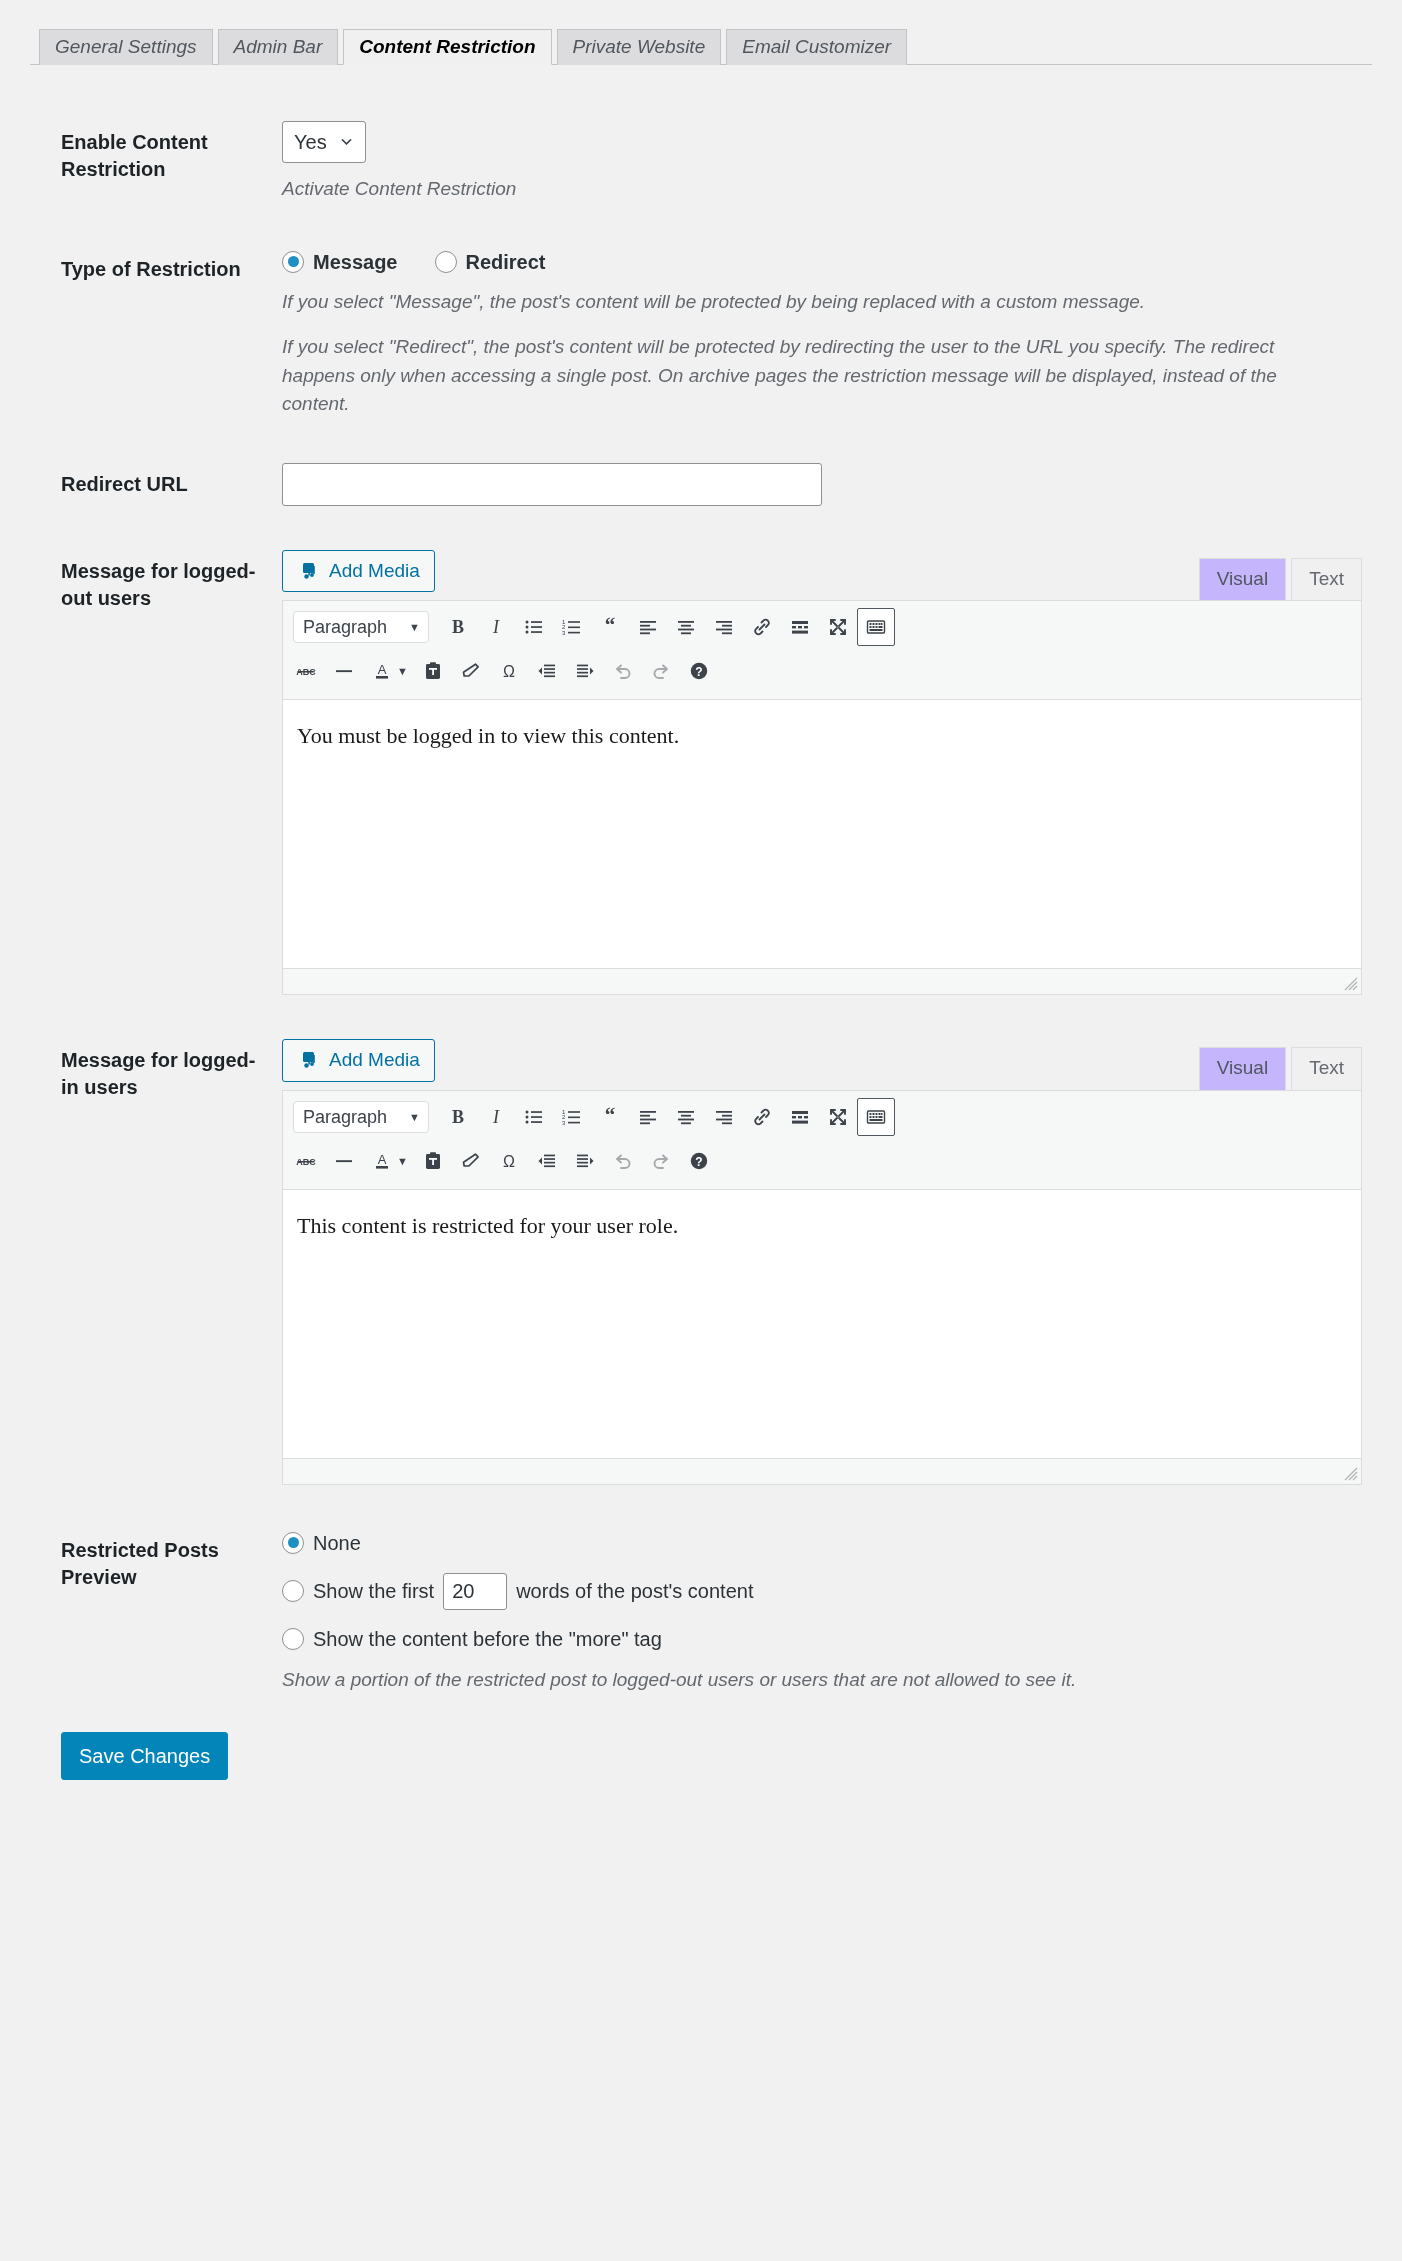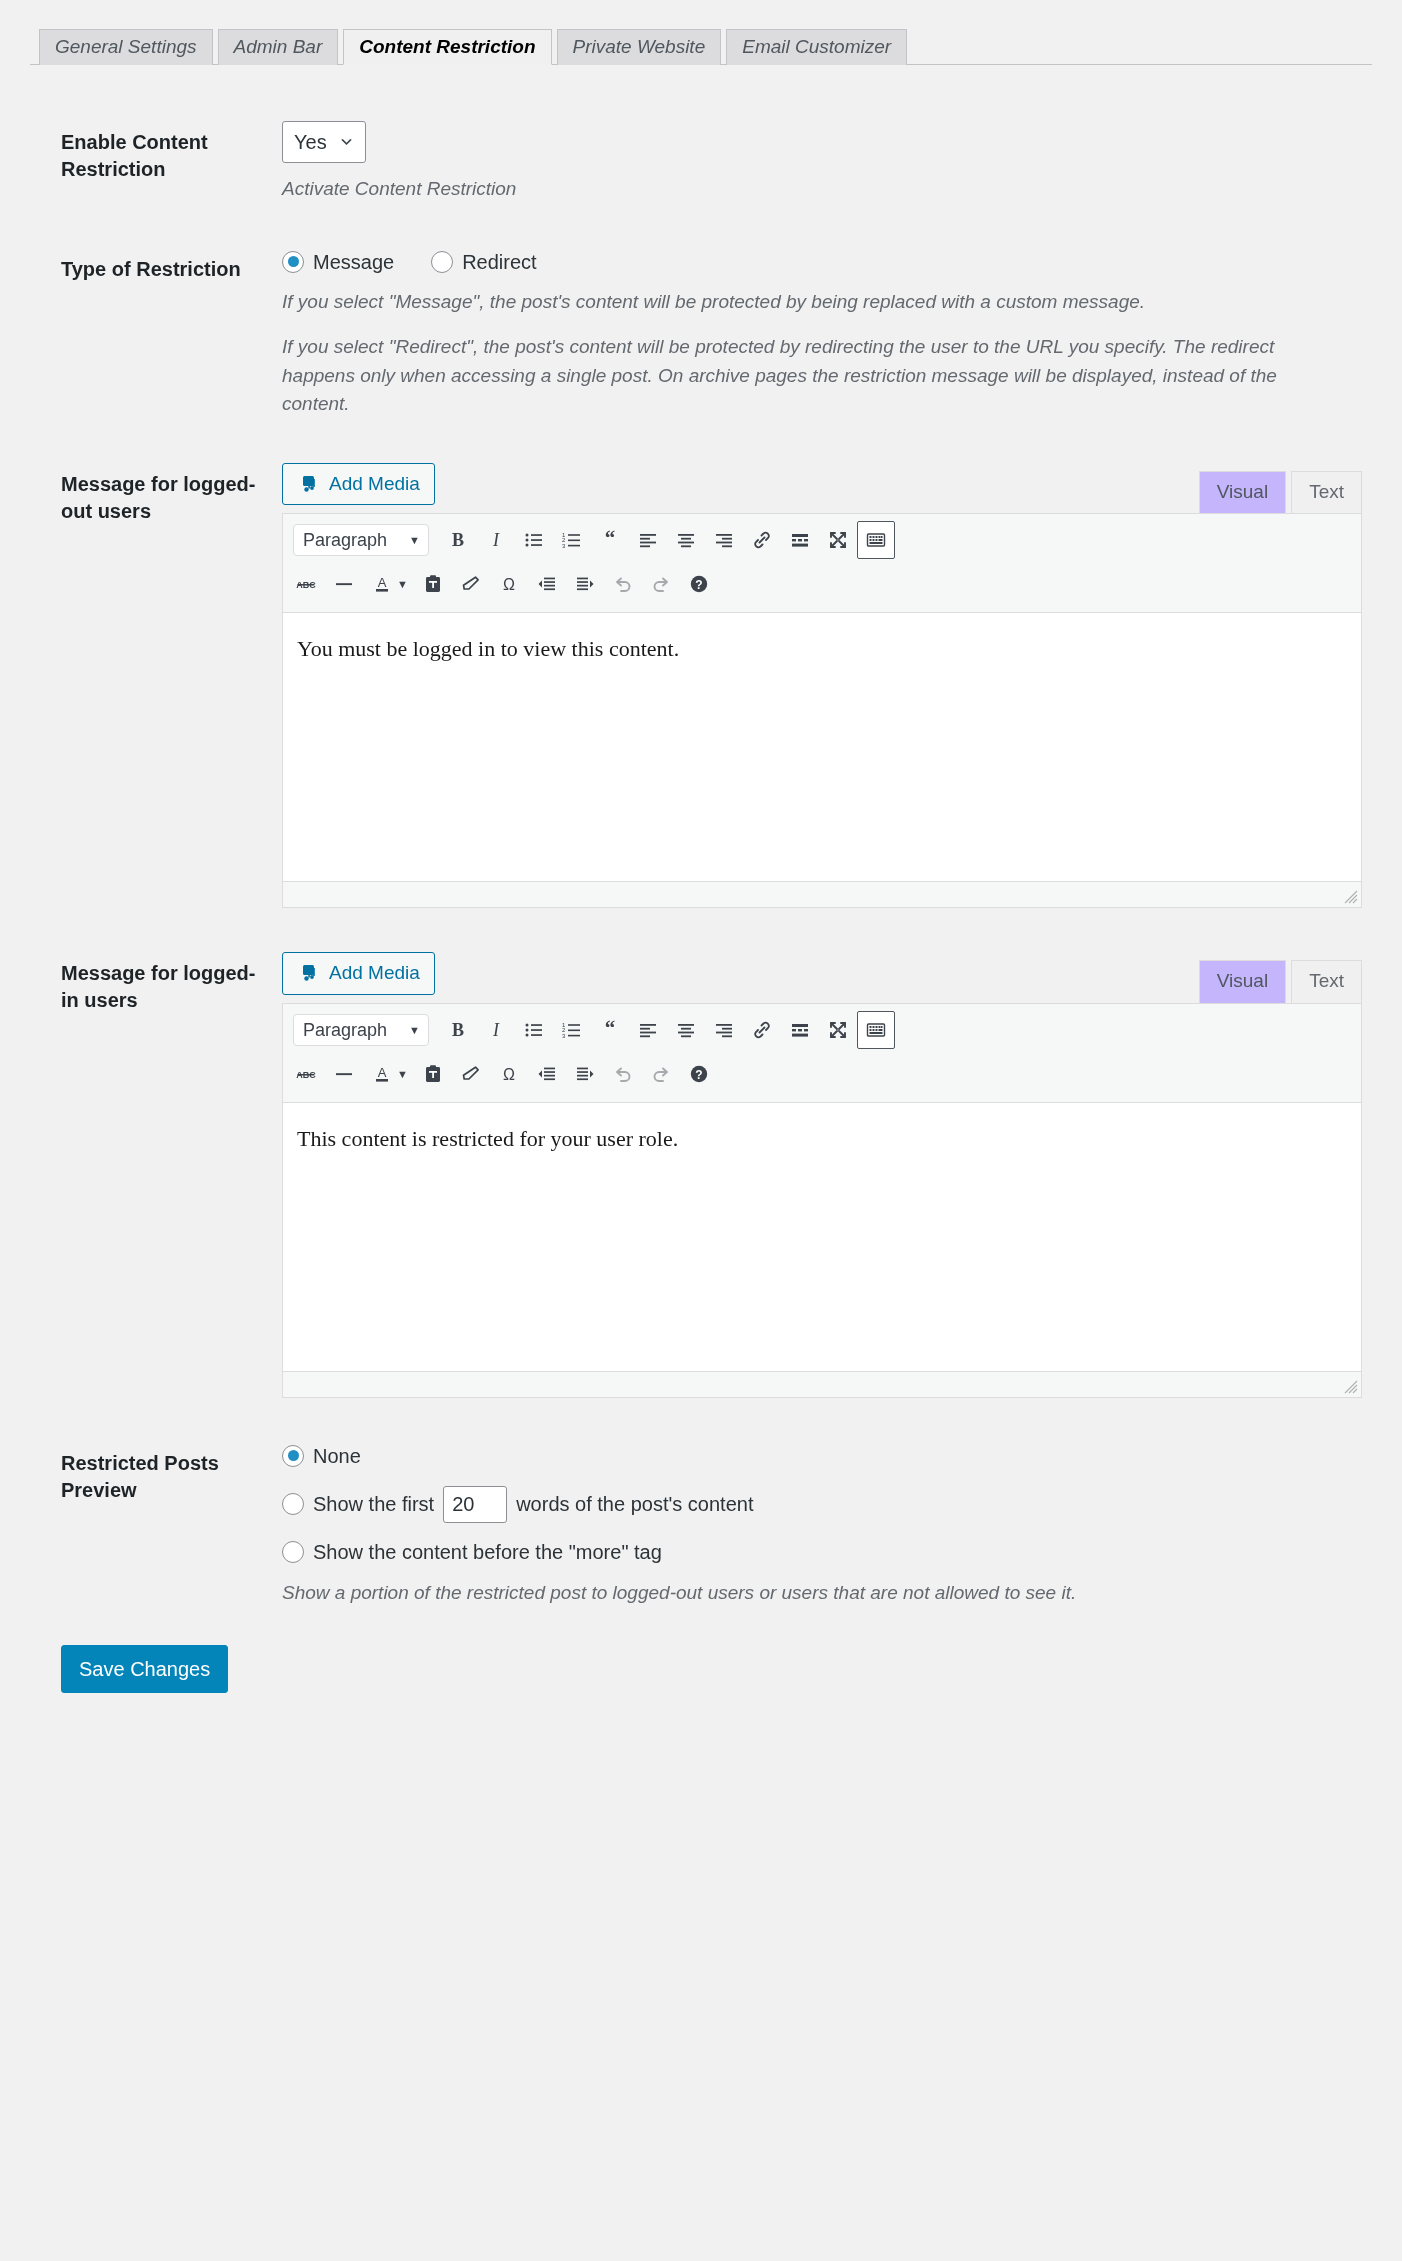--- a/index.html
+++ b/index.html
@@ -101,21 +101,21 @@
   }
   .select-wrap { position: relative; display: inline-block; }
   .select-wrap .chev {
     position: absolute; right: 12px; top: 50%;
     transform: translateY(-50%);
     pointer-events: none;
     width: 15px; height: 15px;
   }
 
   
-  .radio-row { display: flex; align-items: center; gap: 9px; }
+  .radio-row { display: flex; align-items: center; gap: 9px; font-weight: bold; }
   .radio-inline { display: inline-flex; align-items: center; gap: 9px; margin-right: 28px; }
   .radio {
     width: 22px; height: 22px;
     border: 1px solid #8c8f94;
     background: #fff;
     border-radius: 50%;
     display: inline-block;
     position: relative;
     flex: 0 0 auto;
     cursor: pointer;
@@ -320,20 +320,26 @@
             <label class="radio-inline">
               <span class="radio"></span>
               <span class="radio-label">Redirect</span>
             </label>
           </div>
           <p class="desc">If you select "Message", the post's content will be protected by being replaced with a custom message.</p>
           <p class="desc">If you select "Redirect", the post's content will be protected by redirecting the user to the URL you specify. The redirect happens only when accessing a single post. On archive pages the restriction message will be displayed, instead of the content.</p>
         </td>
       </tr>
 
+      <tr>
+        <th>Redirect URL</th>
+        <td>
+          <input class="url-input" type="text" value="" style="">
+        </td>
+      </tr>
 
       <tr>
         <th>Message for logged-out users</th>
         <td>
           <div class="editor-block">
 
             <div class="editor-top">
               <button class="add-media-btn">
                 <span>
                   <svg width="20" height="20" viewBox="0 0 20 20">

